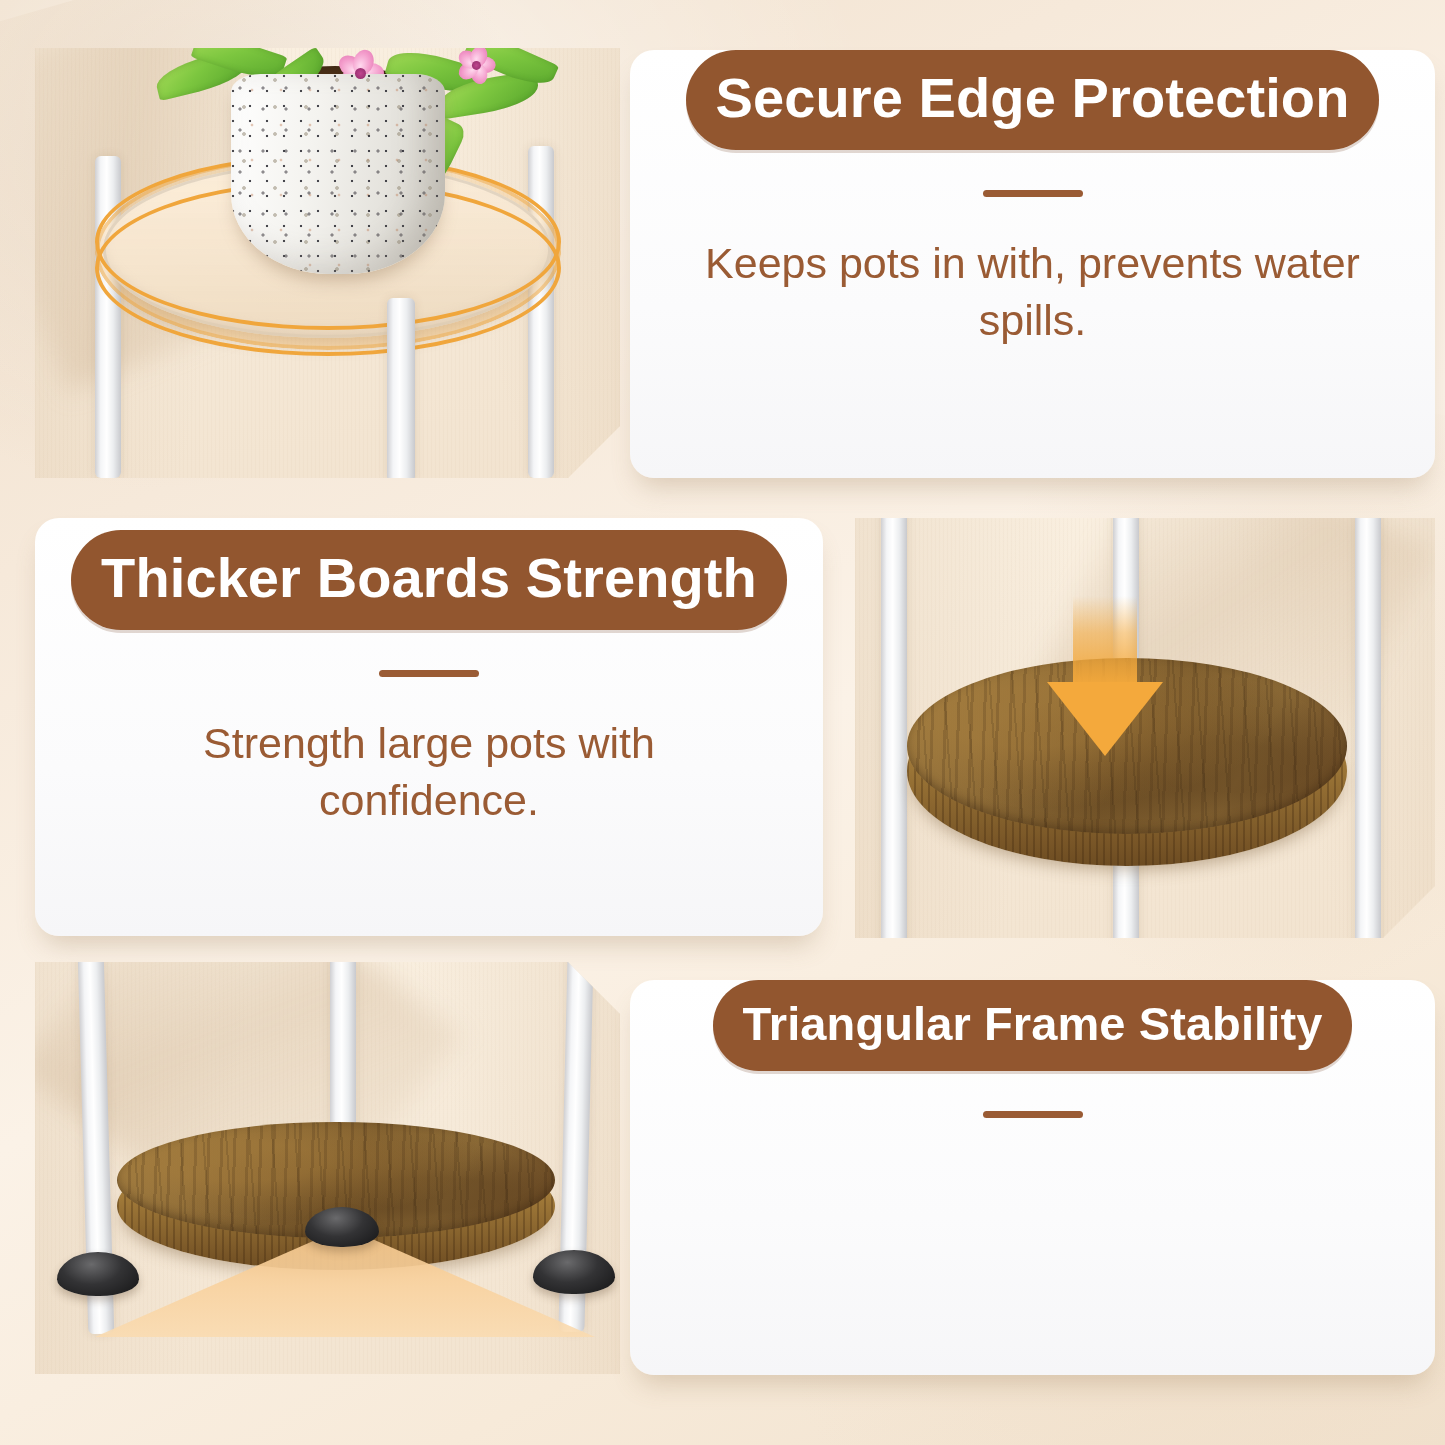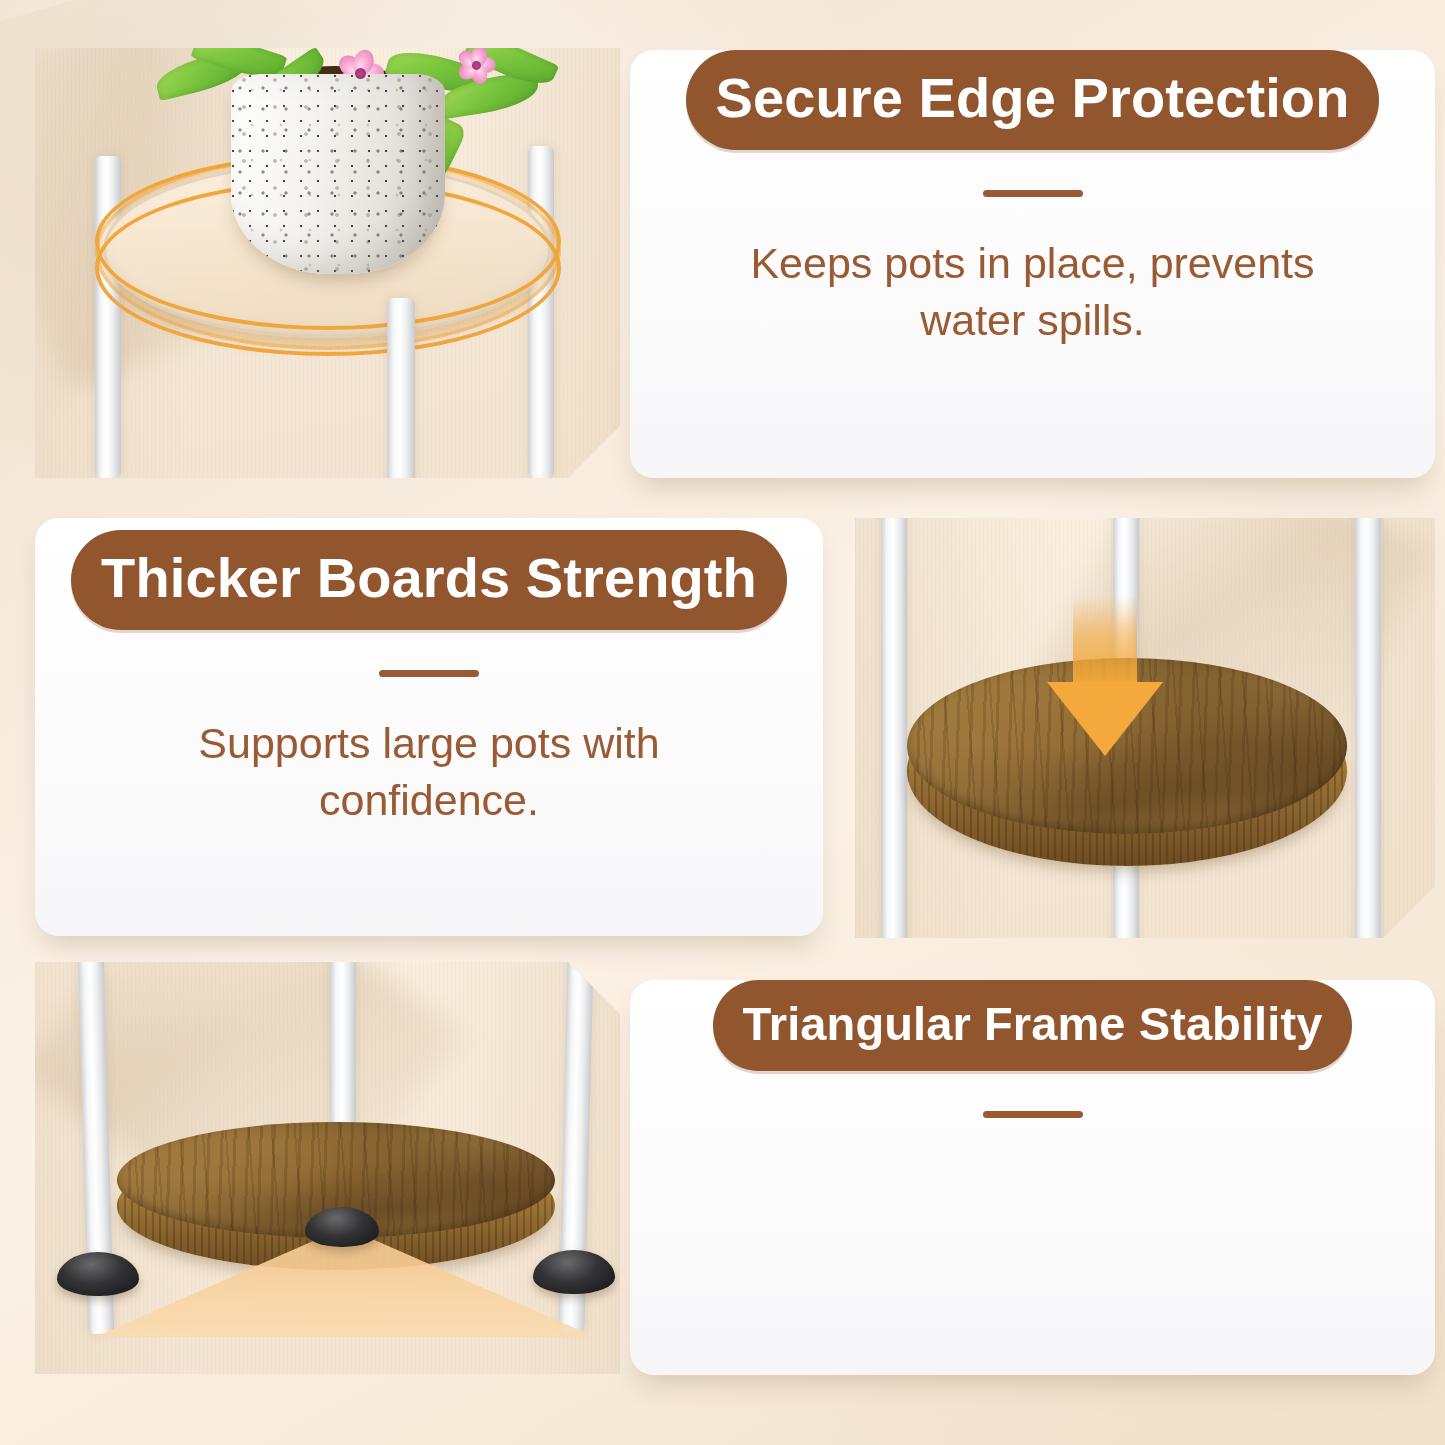--- a/index.html
+++ b/index.html
@@ -268,27 +268,27 @@
 
       <div class="pot" style="left:196px; top:26px; width:214px; height:200px;"></div>
 
       <div class="leg" style="left:352px; top:250px; width:28px; height:184px;"></div>
     </div>
   </div>
 
   <div class="card" id="card-1" style="left:630px; top:50px; width:805px; height:428px;">
     <div class="badge">Secure Edge Protection</div>
     <div class="divider"></div>
-    <div class="desc">Keeps pots in place, prevents water spills.</div>
+    <div class="desc">Keeps pots in with, prevents water spills.</div>
   </div>
 
   <div class="card" id="card-2" style="left:35px; top:518px; width:788px; height:418px;">
     <div class="badge">Thicker Boards Strength</div>
     <div class="divider"></div>
-    <div class="desc">Supports large pots with confidence.</div>
+    <div class="desc">Strength large pots with confidence.</div>
   </div>
 
   <div class="photo chamfer-br" id="photo-2" style="left:855px; top:518px; width:580px; height:420px;">
     <div class="scene">
       <div class="wall"></div>
       <div class="drape" style="left:230px; top:-50px; width:300px; height:300px; transform:rotate(26deg);"></div>
 
       <div class="leg" style="left:26px;  top:-10px; width:26px; height:440px;"></div>
       <div class="leg" style="left:258px; top:-10px; width:26px; height:440px;"></div>
       <div class="leg" style="left:500px; top:-10px; width:26px; height:440px;"></div>

